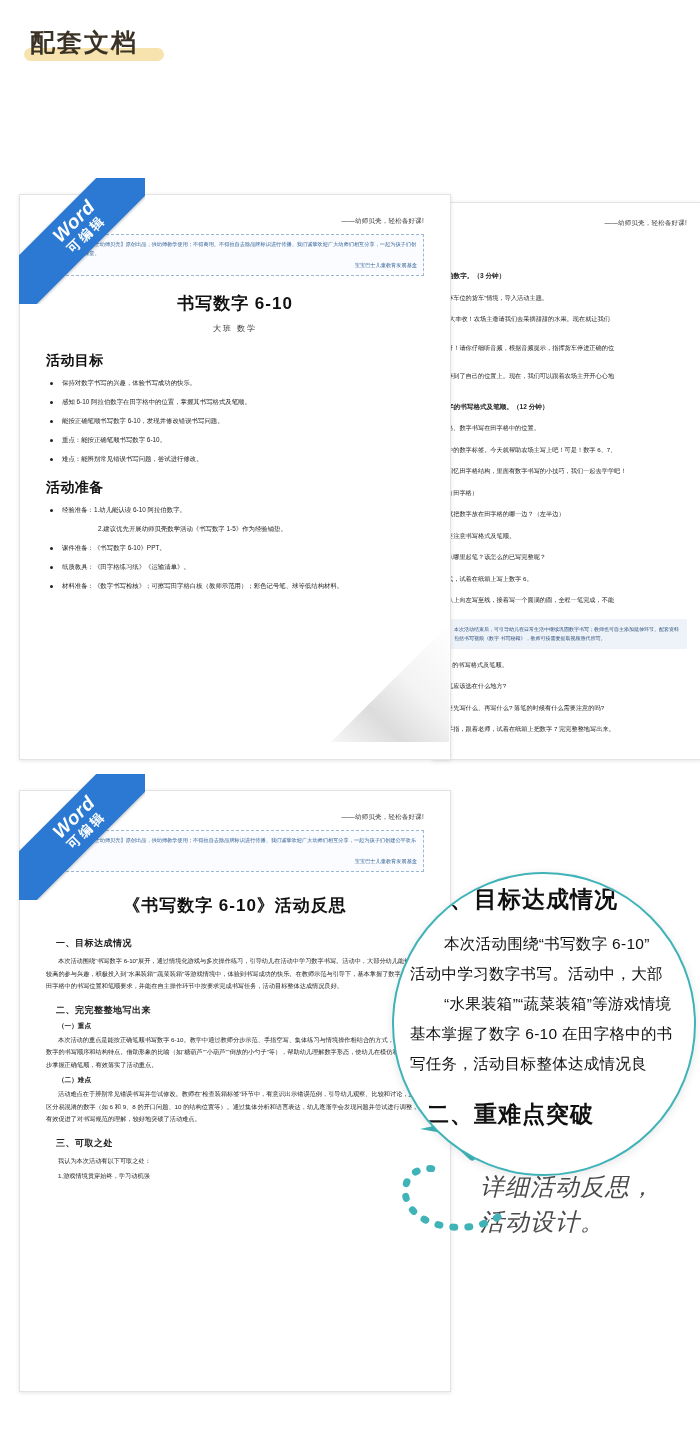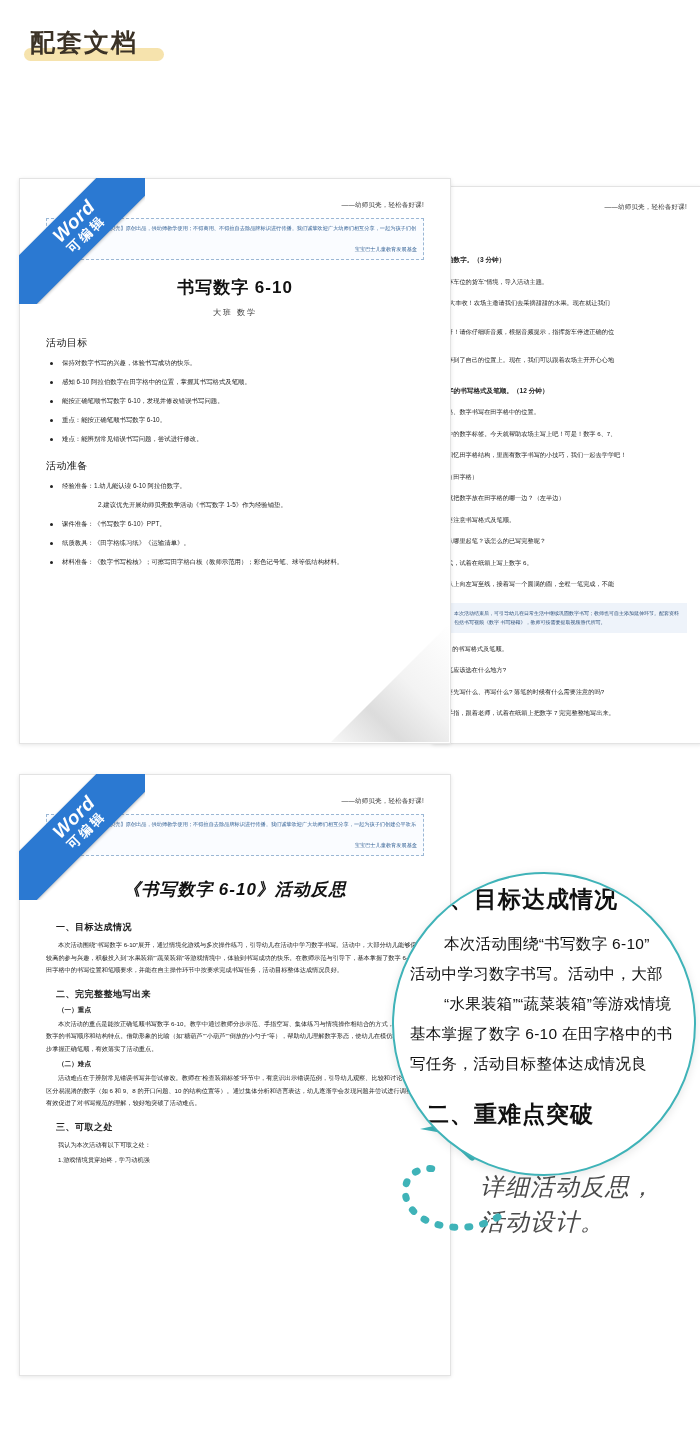--- a/index.html
+++ b/index.html
@@ -16,21 +16,21 @@
     font-family:"DejaVu Sans","Liberation Sans",sans-serif;text-align:center;}
   .sec-title-hl{position:absolute;left:24px;top:48px;width:140px;height:13px;
     background:#f6e3ad;border-radius:7px;z-index:1;}
 
   
   .block1{position:relative;width:700px;height:620px;}
   .block2{position:relative;width:700px;height:640px;}
 
   
   .sheet{position:absolute;background:#fff;border:1px solid #e3e3e3;
-    box-shadow:0 1px 4px rgba(0,0,0,.10);overflow:hidden;}
+    box-shadow:0 1px 4px rgba(0,0,0,.10);overflow:hidden;margin-top:16px;}
   .sheet.back{background:#fff;}
   .sheet-inner{position:absolute;inset:0;padding:22px 26px;box-sizing:border-box;}
 
   
   .ribbon{position:absolute;left:0;top:0;width:126px;height:126px;overflow:hidden;z-index:30;
     pointer-events:none;}
   .ribbon .band{position:absolute;left:-44px;top:26px;width:210px;
     background:#2b79d2;transform:rotate(-45deg);
     color:#fff;text-align:center;padding:5px 0 6px;
     box-shadow:0 1px 3px rgba(0,0,0,.25);}
@@ -40,21 +40,21 @@
     letter-spacing:3px;}
 
   
   .doc-head{text-align:right;font-size:6.5px;color:#333;letter-spacing:.2px;margin-bottom:8px;}
   .disclaimer{border:1px dashed #9bb7d4;background:#fafcff;padding:5px 6px;
     font-size:5.2px;line-height:9px;color:#2e5d92;margin-bottom:12px;}
   .disclaimer .sign{display:block;text-align:right;margin-top:3px;}
   .doc-title{text-align:center;font-size:17px;font-weight:bold;color:#111;
     letter-spacing:1px;margin:16px 0 8px;}
   .doc-sub{text-align:center;font-size:8px;color:#333;margin-bottom:18px;letter-spacing:2px;font-family:Liberation Serif, serif;}
-  .h2{font-size:10px;font-weight:normal;color:#111;margin:14px 0 7px;letter-spacing:.4px;}
+  .h2{font-size:14px;font-weight:bold;color:#111;margin:14px 0 7px;letter-spacing:.4px;}
   ul.bl{list-style:none;margin:0;padding:0;}
   ul.bl li{position:relative;font-size:6.4px;line-height:12px;color:#222;
     padding-left:16px;margin-bottom:7px;}
   ul.bl li:before{content:"";position:absolute;left:4px;top:4.5px;width:3px;height:3px;
     background:#222;border-radius:50%;}
   ul.bl li.sub:before{display:none;}
   ul.bl li.sub{padding-left:52px;}
   .p{font-size:6.2px;line-height:12.5px;color:#222;margin:0 0 3px;text-indent:12px;}
   .p.flat{text-indent:0;}
   .h3{font-size:9px;font-weight:bold;margin:11px 0 5px 10px;letter-spacing:.5px;}
@@ -175,21 +175,21 @@
 
   <div class="sheet" style="left:19px;top:20px;width:430px;height:600px;">
     <div class="sheet-inner">
       <div class="doc-head">——幼师贝壳，轻松备好课!</div>
 
       <div class="disclaimer">
         <span>本内容为【宝宝巴士幼师贝壳】原创出品，供幼师教学使用；不得擅自去除品牌标识进行传播。我们诚挚欢迎广大幼师们相互分享，一起为孩子们创建公平欢乐的课堂。</span>
         <span class="sign">宝宝巴士儿童教育发展基金</span>
       </div>
 
-      <div class="doc-title" style="margin:22px 0 20px;font-style:italic;">《书写数字 6-10》活动反思</div>
+      <div class="doc-title" style="margin:22px 0 20px;">《书写数字 6-10》活动反思</div>
 
       <div class="h3">一、目标达成情况</div>
       <div class="p">本次活动围绕“书写数字 6-10”展开，通过情境化游戏与多次操作练习，引导幼儿在活动中学习数字书写。活动中，大部分幼儿能够保持较高的参与兴趣，积极投入到“水果装箱”“蔬菜装箱”等游戏情境中，体验到书写成功的快乐。在教师示范与引导下，基本掌握了数字 6-10 在田字格中的书写位置和笔顺要求，并能在自主操作环节中按要求完成书写任务，活动目标整体达成情况良好。</div>
 
       <div class="h3">二、完完整整地写出来</div>
       <div class="h4">（一）重点</div>
       <div class="p">本次活动的重点是能按正确笔顺书写数字 6-10。教学中通过教师分步示范、手指空写、集体练习与情境操作相结合的方式，反复强化数字的书写顺序和结构特点。借助形象的比喻（如“糖葫芦”“小葫芦”“倒放的小勺子”等），帮助幼儿理解数字形态，使幼儿在模仿和练习中逐步掌握正确笔顺，有效落实了活动重点。</div>
       <div class="h4">（二）难点</div>
       <div class="p">活动难点在于辨别常见错误书写并尝试修改。教师在“检查装箱标签”环节中，有意识出示错误范例，引导幼儿观察、比较和讨论，重点区分易混淆的数字（如 6 和 9、8 的开口问题、10 的结构位置等）。通过集体分析和语言表达，幼儿逐渐学会发现问题并尝试进行调整，有效促进了对书写规范的理解，较好地突破了活动难点。</div>
 

